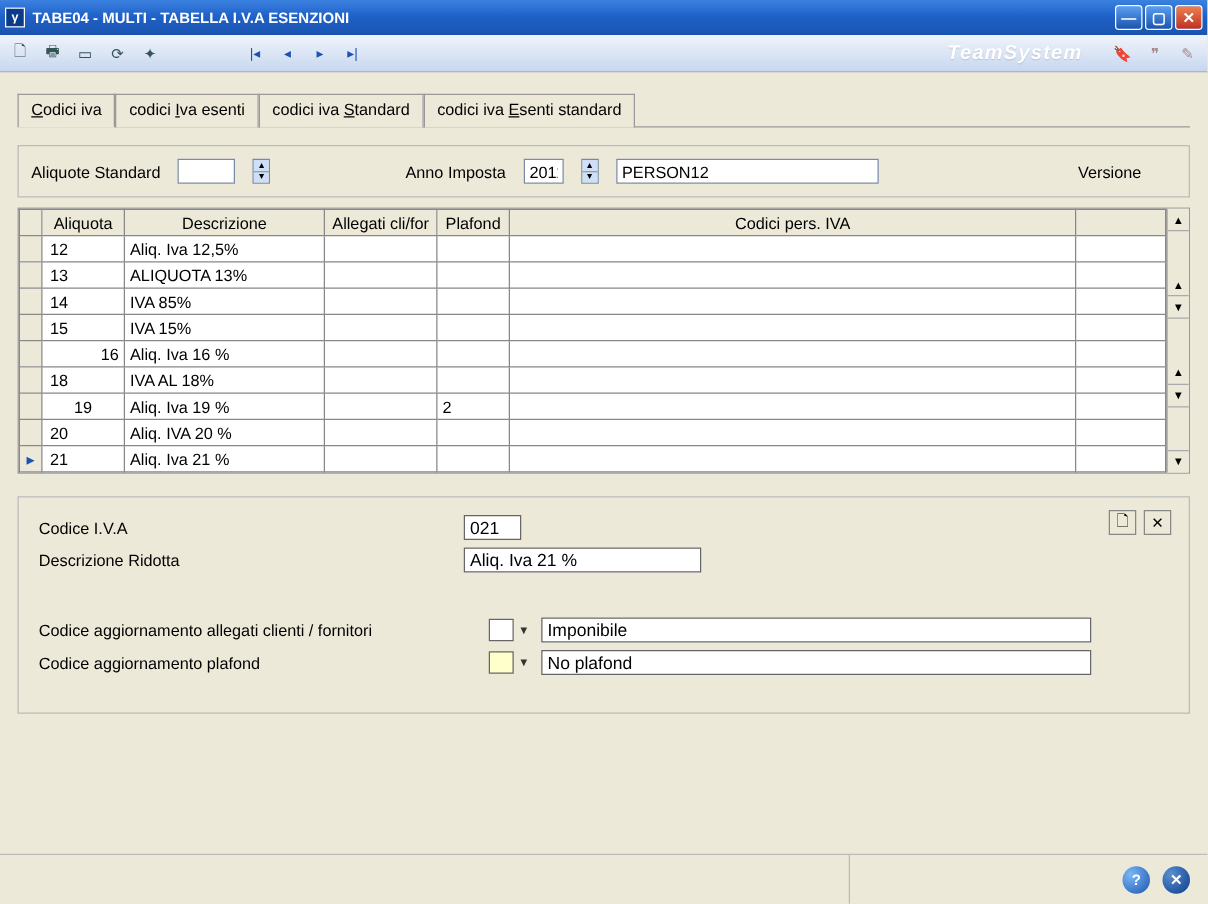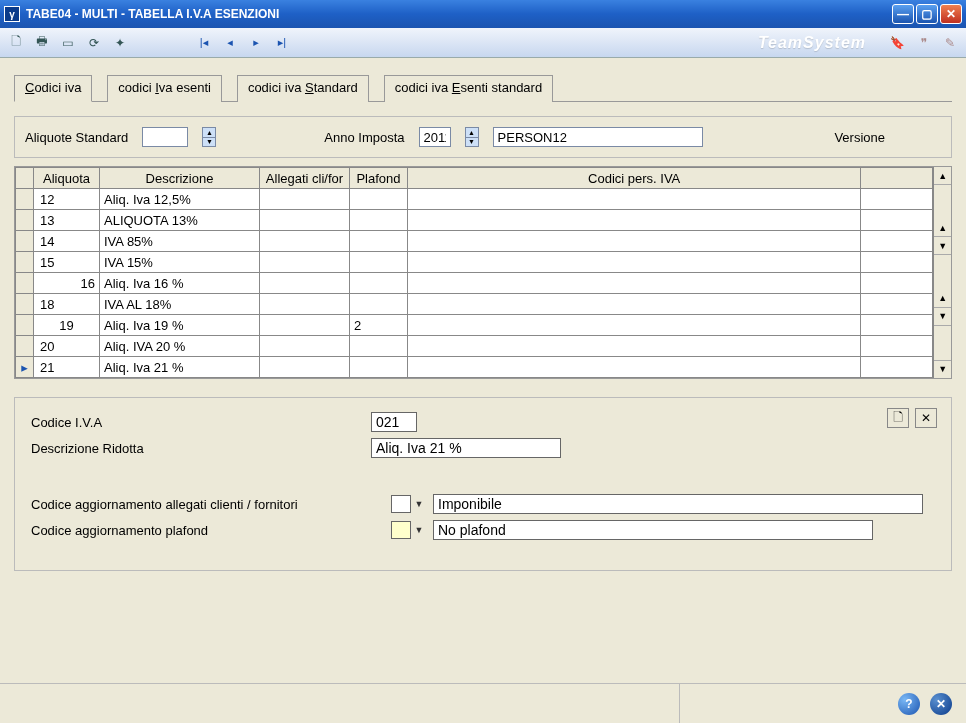--- a/index.html
+++ b/index.html
@@ -90,21 +90,21 @@
   .tabs {
     display:flex;
     border-bottom:1px solid #999;
     margin-bottom:14px;
   }
   .tab {
     padding:4px 10px 6px 10px;
     border:1px solid #999;
     border-bottom:none;
     background:#ece9d8;
-    margin-right:15px;
+    margin-right:0px;
     cursor:pointer;
     position:relative;
     top:1px;
     font-size:13px;
   }
   .tab.active {
     background:#ece9d8;
     border-bottom:1px solid #ece9d8;
     font-weight:normal;
   }
@@ -300,21 +300,21 @@
       </div>
     <div style="flex:0 0 80px"></div>
     <span class="lbl">Anno Imposta</span>
     <input class="inp" style="width: 32px;" value="2011">
     <div class="spin">
         <div>▲</div>
         <div>▼</div>
       </div>
     <input class="inp" style="width: 210px;" value="PERSON12">
     <div style="flex:1"></div>
-    <span class="lbl" style="margin-right:56px">Versione</span>
+    <span class="lbl" style="margin-right:28px">Versione</span>
   </div>
 
   <div class="grid-wrap">
     <table class="grid">
       <colgroup>
         <col style="width:18px">
         <col style="width:66px">
         <col style="width:160px">
         <col style="width:90px">
         <col style="width:58px">
@@ -444,21 +444,21 @@
       <div class="boxed" style="width:190px">Aliq. Iva 21 %</div>
     </div>
 
     <div style="height:30px"></div>
 
     <div class="detail-row">
       <div class="dlbl" style="width:360px">Codice aggiornamento allegati clienti / fornitori</div>
       <div class="combo">
         <div class="swatch"></div>
         <div class="dd">▼</div>
-        <div class="boxed val" style="width:490px">Imponibile</div>
+        <div class="boxed val" style="width:440px">Imponibile</div>
       </div>
     </div>
     <div class="detail-row">
       <div class="dlbl" style="width:360px">Codice aggiornamento plafond</div>
       <div class="combo">
         <div class="swatch yellow"></div>
         <div class="dd">▼</div>
         <div class="boxed val" style="width:440px">No plafond</div>
       </div>
     </div>

